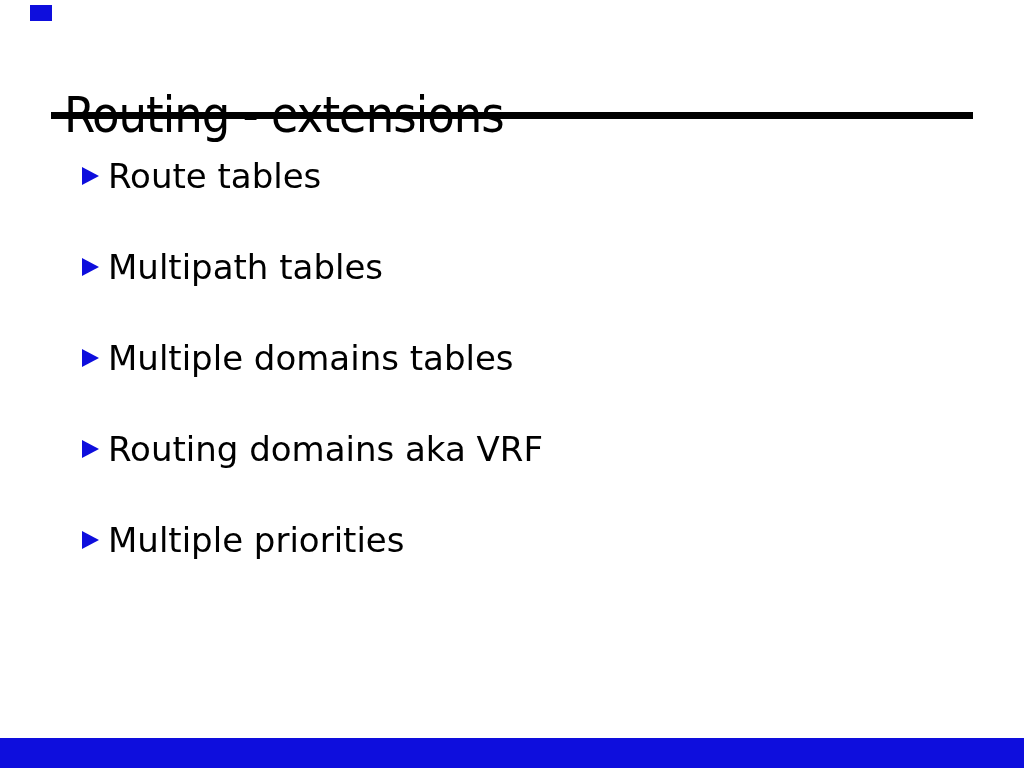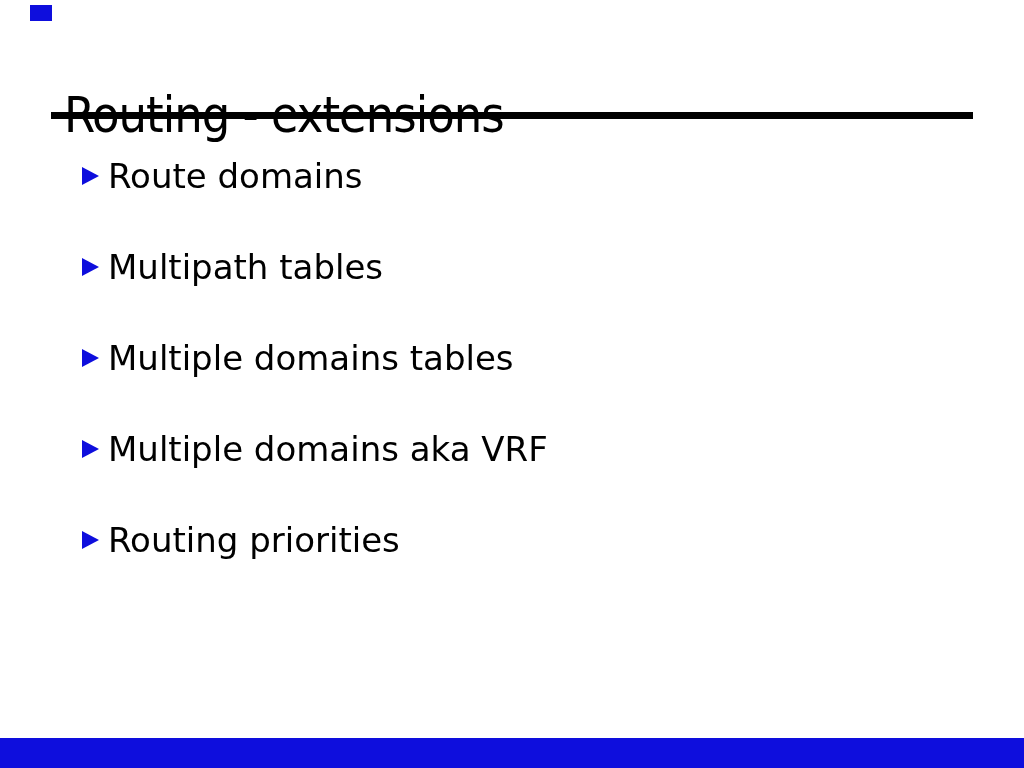--- a/index.html
+++ b/index.html
@@ -89,35 +89,35 @@
 
   <div class="corner-mark"></div>
 
   <h1 class="slide-title">Routing - extensions</h1>
 
   <div class="title-underline"></div>
 
   <ul class="bullet-list">
     <li class="bullet-item">
       <span class="tri-icon"></span>
-      <span>Route domains</span>
+      <span>Route tables</span>
     </li>
     <li class="bullet-item">
       <span class="tri-icon"></span>
       <span>Multipath tables</span>
     </li>
     <li class="bullet-item">
       <span class="tri-icon"></span>
       <span>Multiple domains tables</span>
     </li>
     <li class="bullet-item">
       <span class="tri-icon"></span>
-      <span>Multiple domains aka VRF</span>
+      <span>Routing domains aka VRF</span>
     </li>
     <li class="bullet-item">
       <span class="tri-icon"></span>
-      <span>Routing priorities</span>
+      <span>Multiple priorities</span>
     </li>
   </ul>
 
   <div class="footer-bar"></div>
 
 </div>
 
 </body></html>

